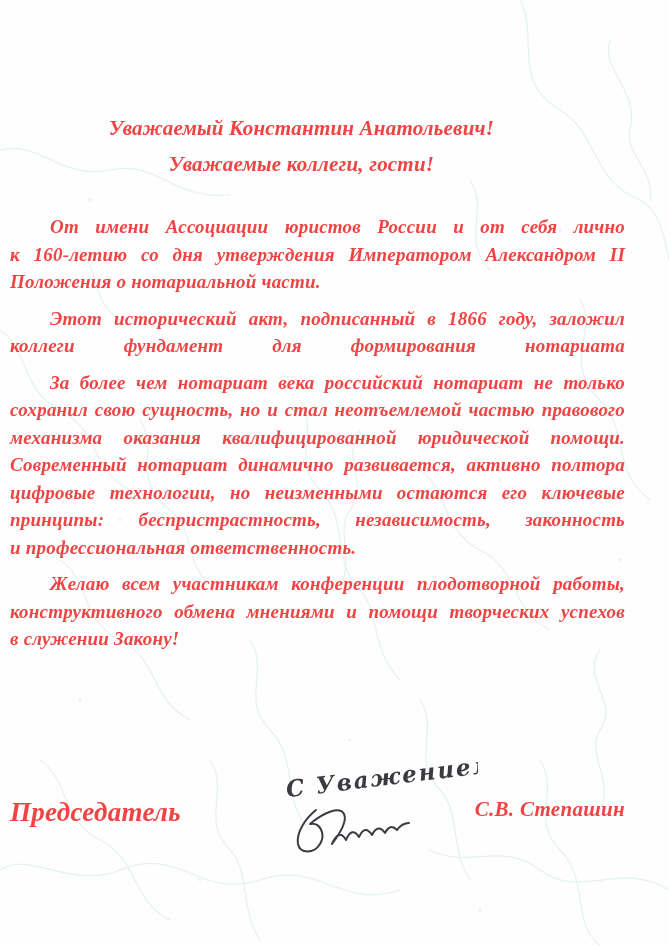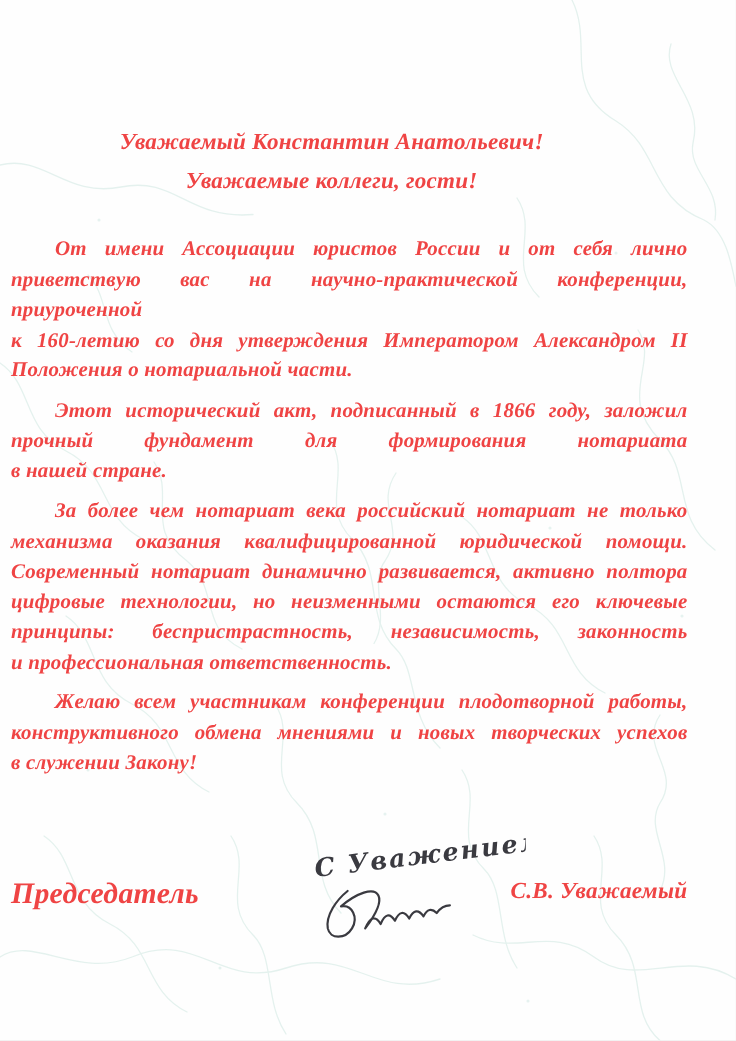--- a/index.html
+++ b/index.html
@@ -79,40 +79,39 @@
   </svg>
 
   <div class="salutation">
     <div>Уважаемый Константин Анатольевич!</div>
     <div>Уважаемые коллеги, гости!</div>
   </div>
 
   <div class="body-text">
       <div class="para">
         <div class="line first">От имени Ассоциации юристов России и от себя лично</div>
-        <div class="line">приветствую вас на научно-практической конференции, приуроченной</div>
         <div class="line">к 160-летию со дня утверждения Императором Александром II</div>
         <div class="line last">Положения о нотариальной части.</div>
       </div>
       <div class="para">
         <div class="line first">Этот исторический акт, подписанный в 1866 году, заложил</div>
-        <div class="line">прочный фундамент для формирования нотариата</div>
-        <div class="line last">в нашей стране.</div>
+        <div class="line">коллеги фундамент для формирования нотариата</div>
       </div>
       <div class="para">
         <div class="line first">За более чем нотариат века российский нотариат не только</div>
+        <div class="line">сохранил свою сущность, но и стал неотъемлемой частью правового</div>
         <div class="line">механизма оказания квалифицированной юридической помощи.</div>
         <div class="line">Современный нотариат динамично развивается, активно полтора</div>
         <div class="line">цифровые технологии, но неизменными остаются его ключевые</div>
         <div class="line">принципы: беспристрастность, независимость, законность</div>
         <div class="line last">и профессиональная ответственность.</div>
       </div>
       <div class="para">
         <div class="line first">Желаю всем участникам конференции плодотворной работы,</div>
-        <div class="line">конструктивного обмена мнениями и новых творческих успехов</div>
+        <div class="line">конструктивного обмена мнениями и помощи творческих успехов</div>
         <div class="line last">в служении Закону!</div>
       </div>
     </div>
 
   <svg class="signature-svg" width="230" height="125" viewBox="0 0 230 125">
     <g transform="rotate(-7 115 45)">
       <text class="hand-text" x="38" y="48" fill="#3a3a40">С Уважением</text>
     </g>
     <g stroke="#3a3a40" stroke-width="2" fill="none" stroke-linecap="round" stroke-linejoin="round">
       <path d="M68,70
@@ -125,15 +124,15 @@
                q 7,-16 14,-4
                q 6,-14 13,-3
                q 6,-13 13,-2
                q 6,-12 13,-2
                q 5,-10 12,-3
                q 5,-7 12,-7"></path>
     </g>
   </svg>
 
   <div class="sign-title">Председатель</div>
-  <div class="sign-name">С.В. Уважаемый</div>
+  <div class="sign-name">С.В. Степашин</div>
 
 </div>
 
 </body></html>

